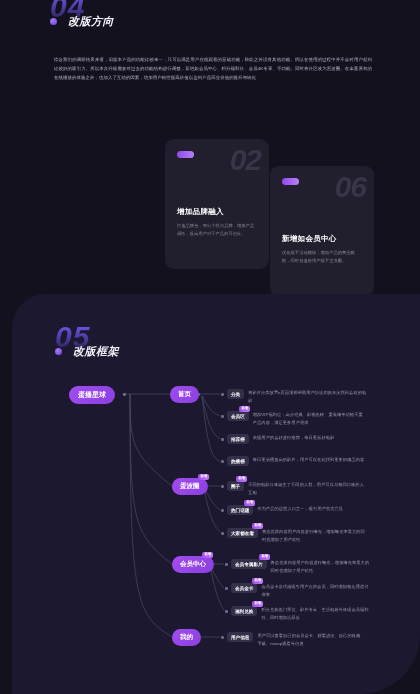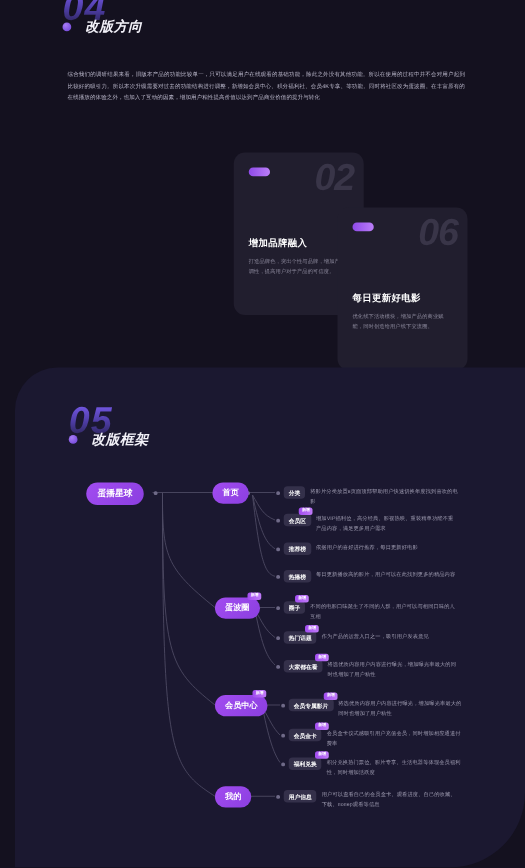--- a/index.html
+++ b/index.html
@@ -140,31 +140,31 @@
 
   <div class="sec-head" style="left:50px; top:-8px; width:300px; height:48px;">
     <div class="sec-num">04</div>
     <div class="sec-dot"></div>
     <div class="sec-cn">改版方向</div>
   </div>
 
   <div class="intro">综合我们的调研结果来看，旧版本产品的功能比较单一，只可以满足用户在线观看的基础功能，除此之外没有其他功能。所以在使用的过程中并不会对用户起到比较好的吸引力。所以本次升级需要对过去的功能结构进行调整，新增如会员中心、积分福利社、会员4K专享、等功能。同时将社区改为蛋波圈。在丰富原有的在线播放的体验之外，也加入了互动的因素，增加用户粘性提高价值以达到产品商业价值的提升与转化</div>
 
 
-  <div class="card" style="left:165px; top:122px; width:104px; height:130px;margin-left:22px;">
+  <div class="card" style="left:165px; top:139px; width:104px; height:130px;">
     <div class="card-pill"></div>
     <div class="card-num">02</div>
     <div class="card-title" style="top:68px;">增加品牌融入</div>
     <div class="card-desc" style="top:83px;">打造品牌色，突出个性与品牌，增加产品调性，提高用户对于产品的可信度。</div>
   </div>
 
   <div class="card" style="left:270px; top:166px; width:104px; height:130px;">
     <div class="card-pill"></div>
     <div class="card-num">06</div>
-    <div class="card-title" style="top:68px;">每日更新好电影</div>
+    <div class="card-title" style="top:68px;">新增如会员中心</div>
     <div class="card-desc" style="top:83px;">优化线下活动模块，增加产品的商业赋能，同时创造给用户线下交流圈。</div>
   </div>
 
   <div class="panel">
 
     <div class="sec-head" style="left:43px; top:28px; width:300px; height:48px;">
       <div class="sec-num">05</div>
       <div class="sec-dot"></div>
       <div class="sec-cn">改版框架</div>
     </div>

